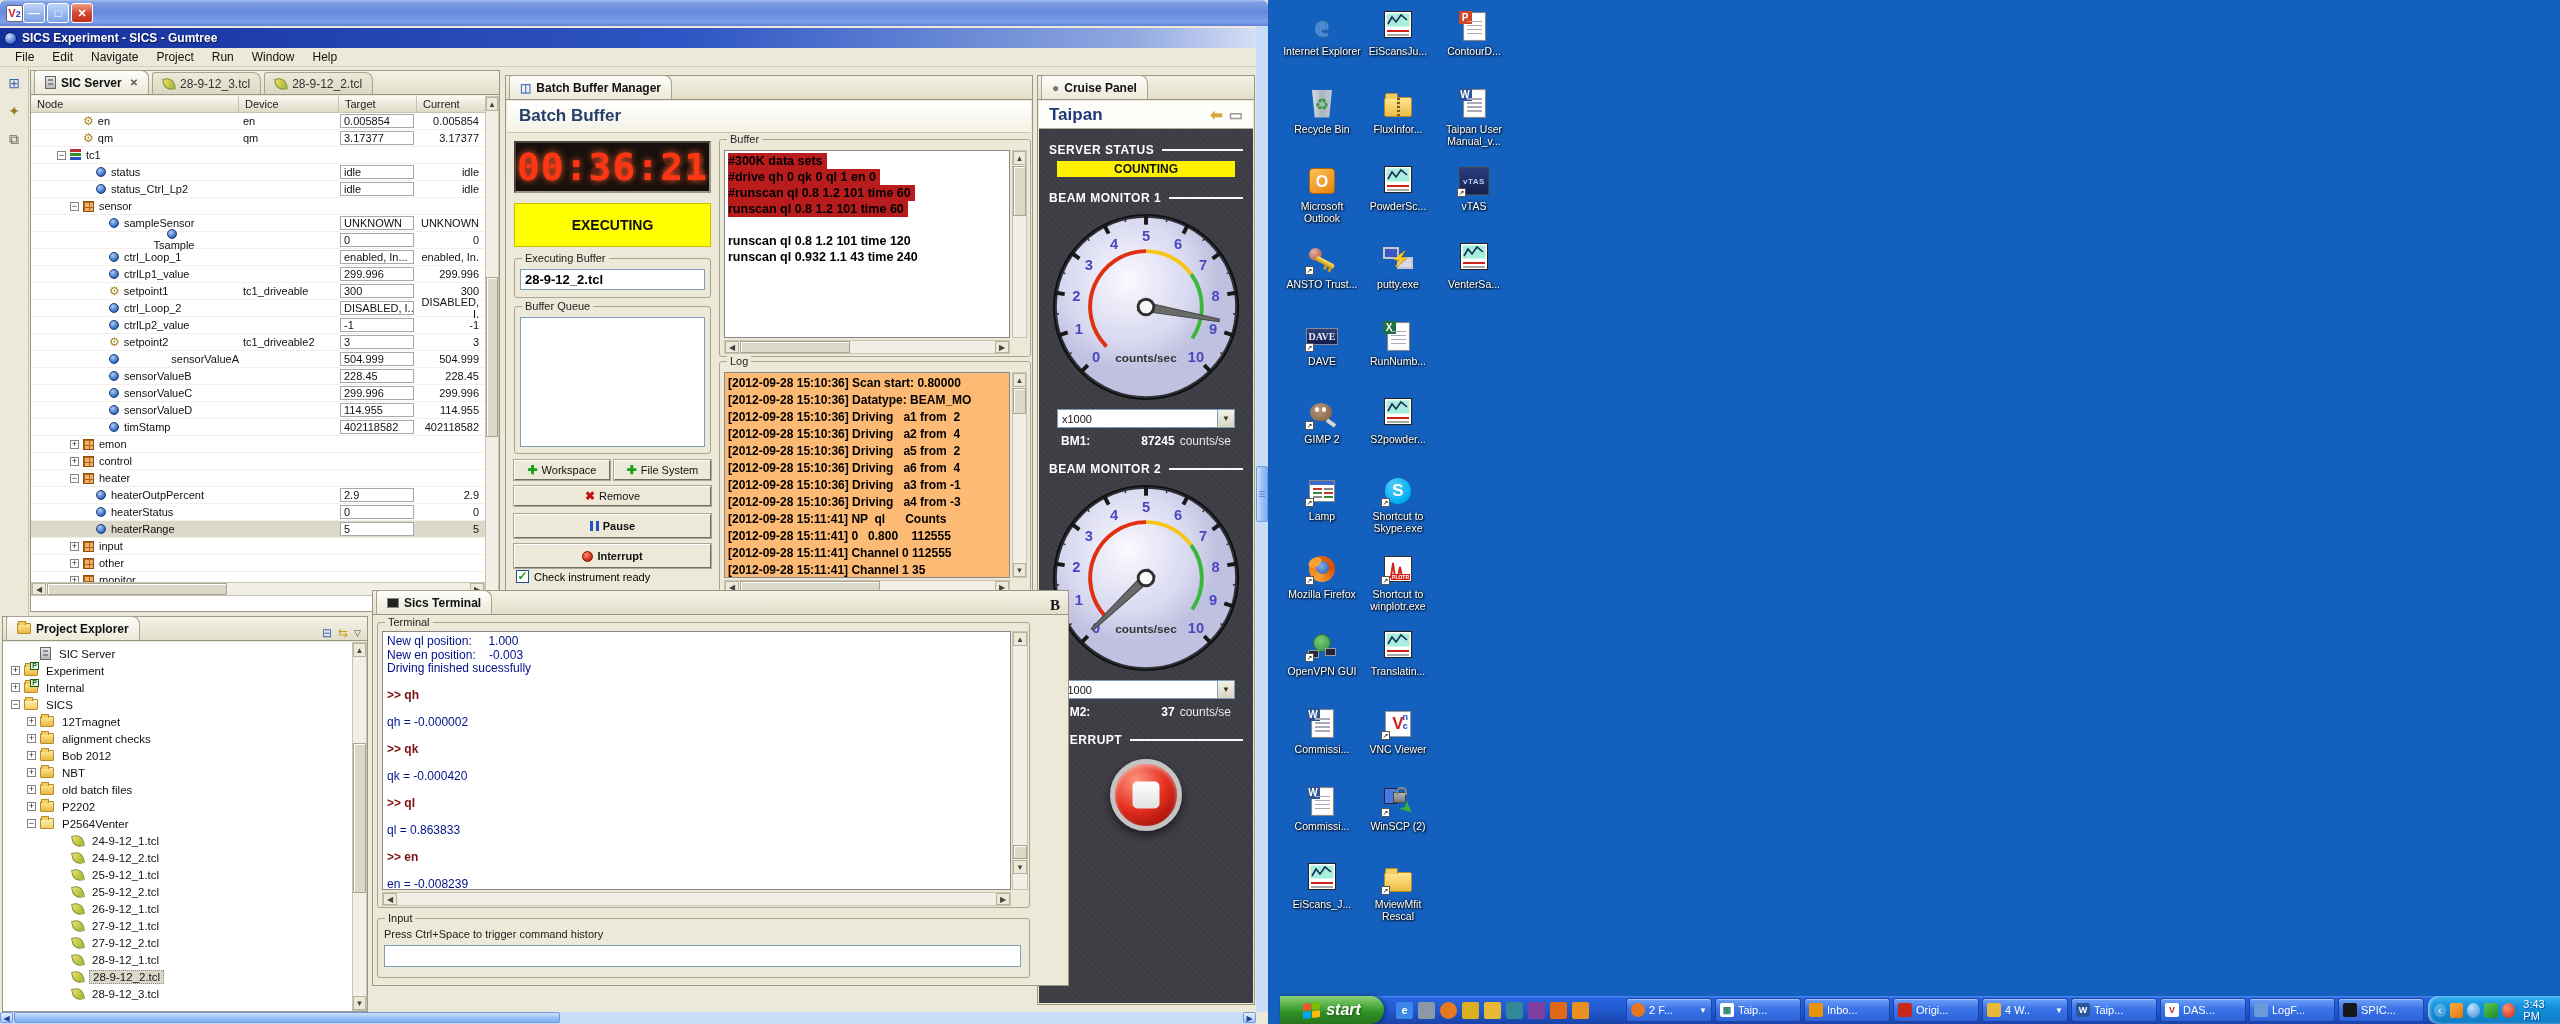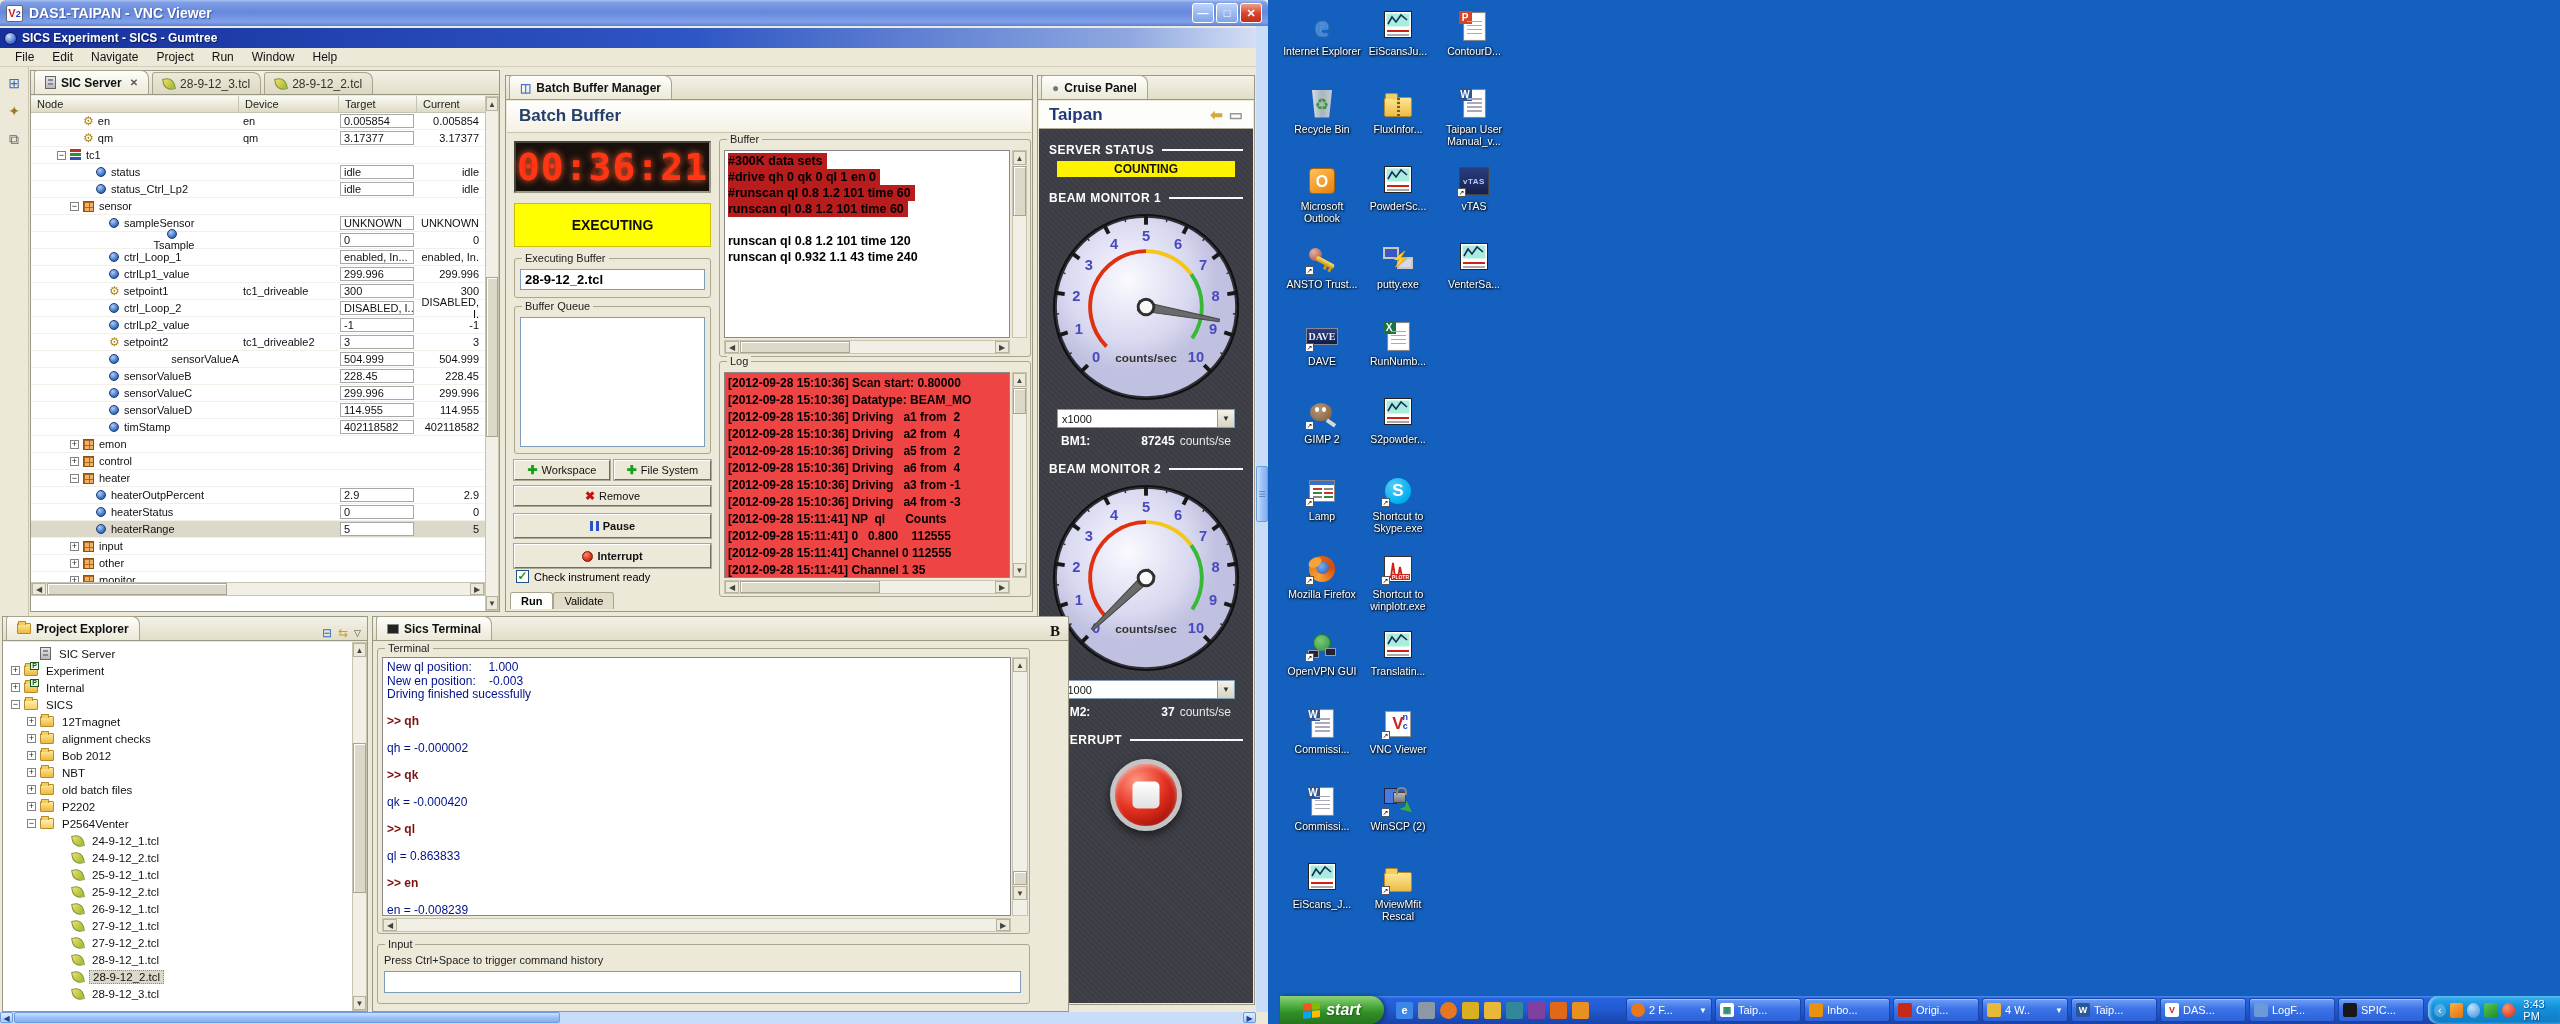--- a/index.html
+++ b/index.html
@@ -115,21 +115,21 @@
   border-radius:3px 3px 0 0; background:#E0DCC8; }
 .mini-tab.active { background:#FEFEFB; font-weight:bold; }
 
 #gb-buffer { left:213px; top:63px; width:312px; height:218px; }
 #buffer-text { position:absolute; left:4px; top:10px; right:20px; bottom:18px; background:#fff;
   border:1px solid #888; overflow:hidden; font-weight:bold; font-size:12.5px; padding:2px 3px; }
 .buf-line { height:16px; white-space:pre; }
 .buf-line.hl { background:#b91c1c; display:inline-block; min-width:10px; padding-right:4px; }
 .buf-wrap { line-height:16px; }
 #gb-log { left:213px; top:285px; width:312px; height:236px; }
-#log-text { position:absolute; left:4px; top:10px; right:20px; bottom:18px; background:#ef4444;
+#log-text { position:absolute; left:4px; top:10px; right:20px; bottom:18px; background:#fdba74;
   border:1px solid #888; overflow:hidden; font-weight:bold; font-size:12px; padding:2px 3px; line-height:17px; white-space:pre; }
 
 
 #cruise-panel { left:1037px; top:8px; width:218px; height:930px; }
 #cruise-title { position:absolute; left:1px; right:1px; top:25px; height:28px; background:#FDFDFA;
   border-bottom:1px solid #B0AC9A; display:flex; align-items:center; padding:0 10px; }
 #cruise-title .t { font-size:17px; font-weight:bold; color:#20387A; flex:1; }
 .nav-arrow { color:#D8A838; font-size:15px; font-weight:bold; margin-left:6px; }
 #cruise-body { position:absolute; left:1px; right:1px; top:53px; bottom:1px;
   background:repeating-linear-gradient(45deg, rgba(255,255,255,.025) 0 2px, rgba(0,0,0,0) 2px 4px), #3C3C44; }
@@ -169,21 +169,21 @@
 .ico-folder .pbadge { position:absolute; right:-2px; top:-4px; font-size:7px; font-weight:bold;
   color:#1A5A1A; background:#E8F8E8; border:1px solid #1A5A1A; line-height:6px; padding:0 1px; }
 .ico-server { width:11px; height:13px; background:linear-gradient(180deg,#E8E8E8,#B8B8B8);
   border:1px solid #666; margin-right:5px; flex:none; position:relative; }
 .ico-server::before { content:""; position:absolute; left:2px; top:2px; right:2px; height:2px; background:#889; box-shadow:0 4px 0 #889; }
 .ico-leaf { width:12px; height:12px; margin-right:5px; flex:none;
   background:linear-gradient(135deg,#EEE06A,#9AB830); border:1px solid #7A8A28;
   border-radius:0 70% 0 70%; transform:rotate(-8deg); }
 
 
-#terminal-panel { left:372px; top:549px; width:697px; height:396px; }
+#terminal-panel { left:372px; top:523px; width:697px; height:396px; }
 #term-corner { margin-left:auto; font-family:"Liberation Serif", serif; font-weight:bold; font-size:15px; padding-right:8px; color:#111; }
 #gb-terminal { left:4px; top:31px; width:653px; height:286px; }
 #term-area { position:absolute; left:4px; top:8px; right:18px; bottom:17px; background:#fff;
   border:1px solid #888; overflow:hidden; padding:2px 4px; }
 .term-line { height:13.5px; font-size:12px; white-space:pre; }
 .term-line.res { color:#00128B; }
 .term-line.cmd { color:#7B1010; font-weight:bold; }
 #gb-input { left:4px; top:327px; width:653px; height:60px; }
 #input-hint { position:absolute; left:6px; top:9px; font-size:11px; color:#222; }
 #input-field { position:absolute; left:6px; top:26px; right:8px; height:22px; background:#fff; border:1px solid #7F9DB9; }
@@ -308,21 +308,20 @@
 #tray-clock { color:#fff; font-size:11px; margin-left:4px; text-shadow:1px 1px 1px #06529A; }
 </style>
 </head>
 <body>
 
 <div id="screen">
 
   <div id="vnc">
     <div id="vnc-titlebar">
       <div class="vnc-ico">V<i>2</i></div>
-      <div id="vnc-title">DAS1-TAIPAN - VNC Viewer</div>
       <div class="tb-btns">
         <div class="tb-btn">—</div>
         <div class="tb-btn">□</div>
         <div class="tb-btn close">✕</div>
       </div>
     </div>
 
     <div id="sics-titlebar">
       <div class="gumtree-ico"></div>
       <div id="sics-title">SICS Experiment - SICS - Gumtree</div>

